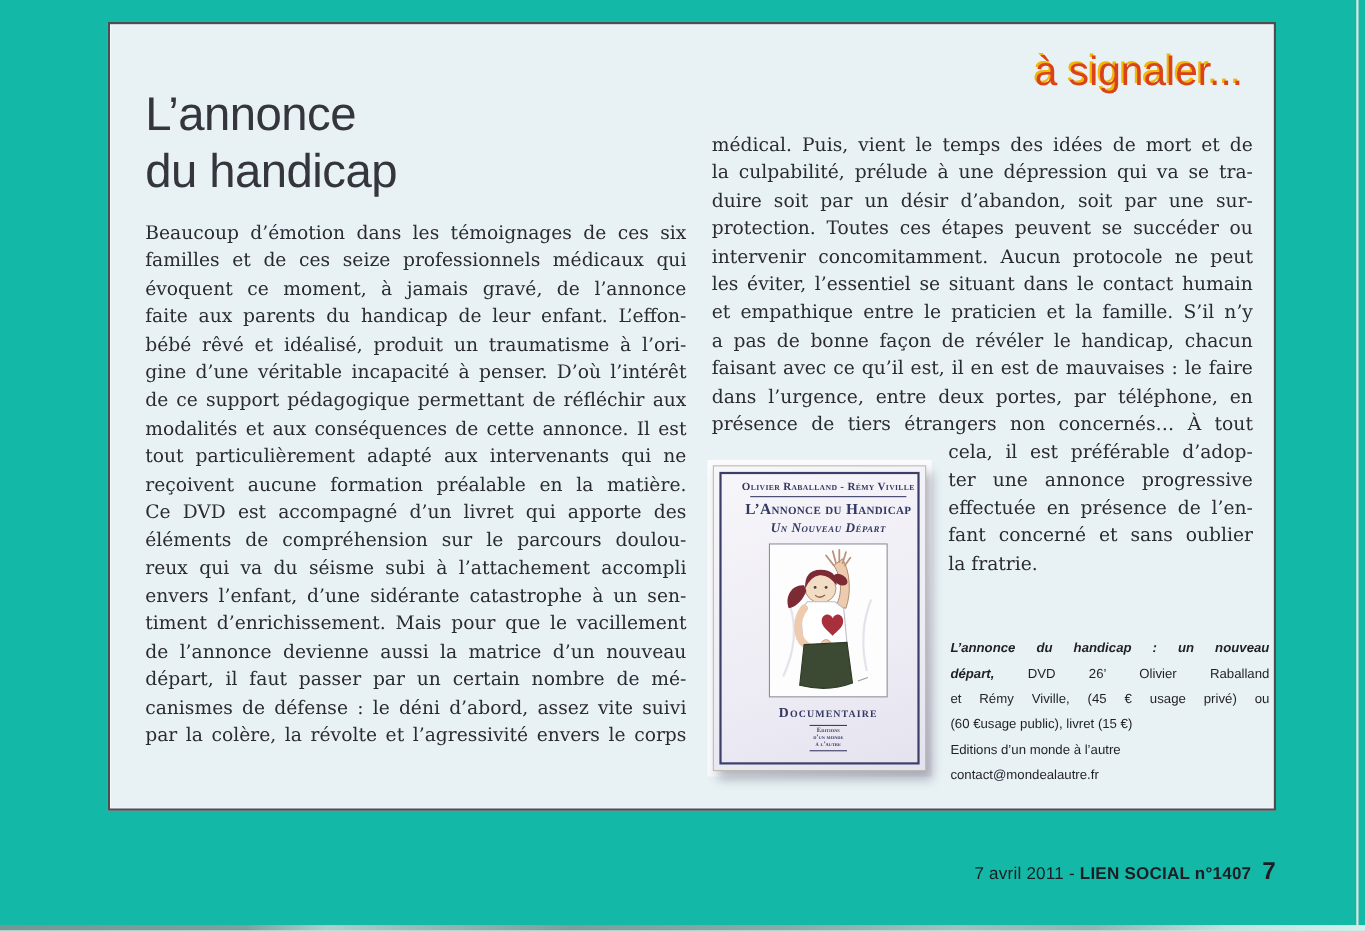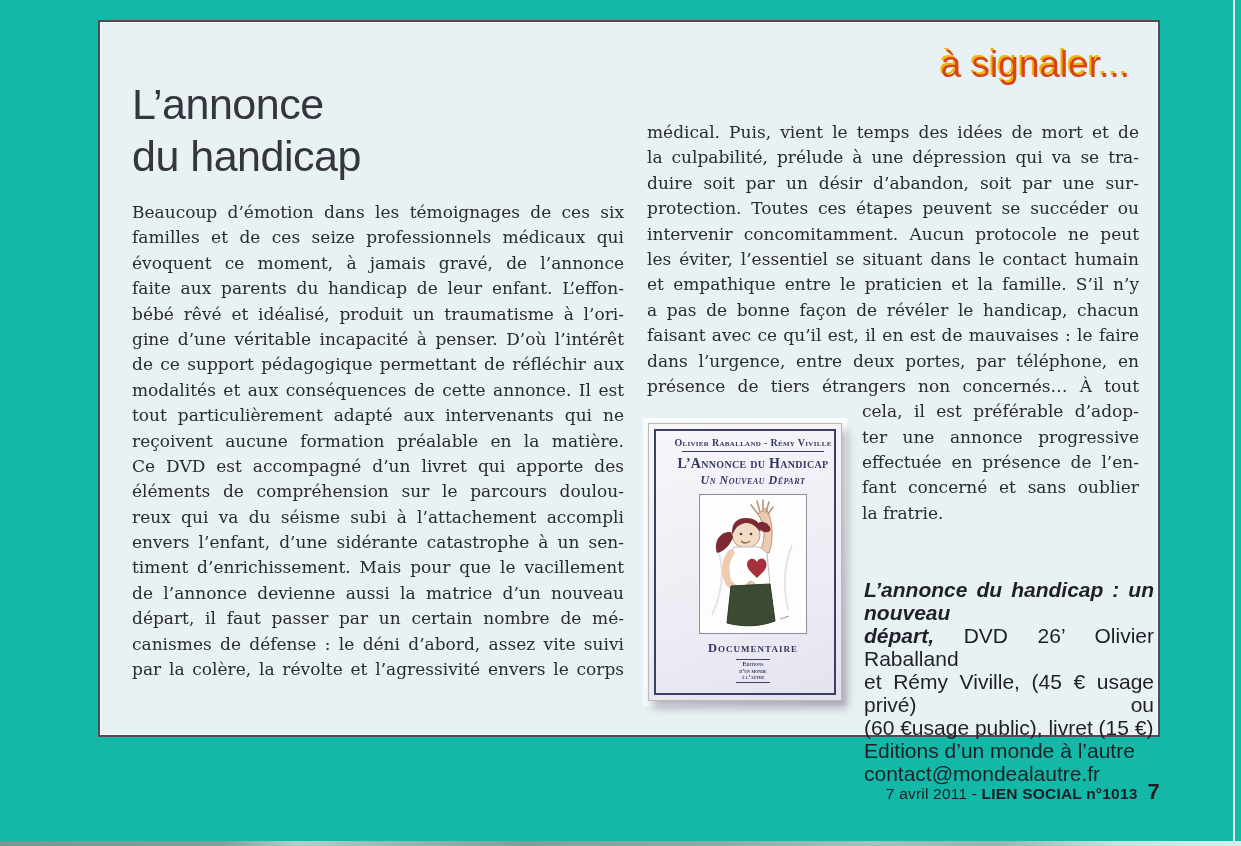--- a/index.html
+++ b/index.html
@@ -59,21 +59,21 @@
   .dvd-rule { width:92%; height:1px; background:#3b3f68; margin:3px 0 4px 0; }
   .dvd-title { font-size:14px; font-weight:700; font-variant:small-caps; letter-spacing:.3px; white-space:nowrap; }
   .dvd-subtitle { font-size:12px; font-weight:700; font-style:italic; font-variant:small-caps; letter-spacing:.5px; margin-top:1px; }
   .dvd-art { margin-top:6px; width:108px; height:140px; background:#fdfdfe; border:1px solid #8d8d97; flex:none; }
   .dvd-genre { margin-top:7px; font-size:12.5px; font-weight:700; font-variant:small-caps; letter-spacing:1px; }
   .dvd-pub { margin-top:3px; text-align:center; font-size:6px; line-height:6.5px; font-weight:700; font-variant:small-caps; border-top:1px solid #3b3f68; border-bottom:1px solid #3b3f68; padding:1px 3px; }
 
   
   .caption {
     position:absolute; left:764px; top:556px; width:290px;
-    font-size:21px; line-height:23px; color:#1f1f28;
+    font-size:12px; line-height:23px; color:#1f1f28;
   }
   .cap-ln { min-height:23px; }
   .cap-j { text-align:justify; text-align-last:justify; }
   .cb { font-weight:700; font-style:italic; }
 
   .footer {
     position:absolute; top:779px; right:81px;
     font-size:15.5px; color:#1d1d25; letter-spacing:.2px;
   }
   .footer .issue { font-weight:700; }
@@ -178,17 +178,17 @@
       <div class="cap-ln cap-j"><span class="cb">L’annonce du handicap : un nouveau</span> <span></span></div>
       <div class="cap-ln cap-j"><span class="cb">départ,</span> <span>DVD 26’ Olivier Raballand</span></div>
       <div class="cap-ln cap-j"><span class="cb"></span> <span>et Rémy Viville, (45 € usage privé) ou</span></div>
       <div class="cap-ln"><span class="cb"></span> <span>(60 €usage public), livret (15 €)</span></div>
       <div class="cap-ln"><span class="cb"></span> <span>Editions d’un monde à l’autre</span></div>
       <div class="cap-ln"><span class="cb"></span> <span>contact@mondealautre.fr</span></div>
     </div>
 
   </div>
 
-  <div class="footer"><span>7 avril 2011 - </span><span class="issue">LIEN SOCIAL n°1013</span><span class="pagenum">7</span></div>
+  <div class="footer"><span>7 avril 2011 - </span><span class="issue">LIEN SOCIAL n°1407</span><span class="pagenum">7</span></div>
 
   <div class="scan-edge"></div>
   <div class="scan-right"></div>
 </div>
 
 </body></html>

